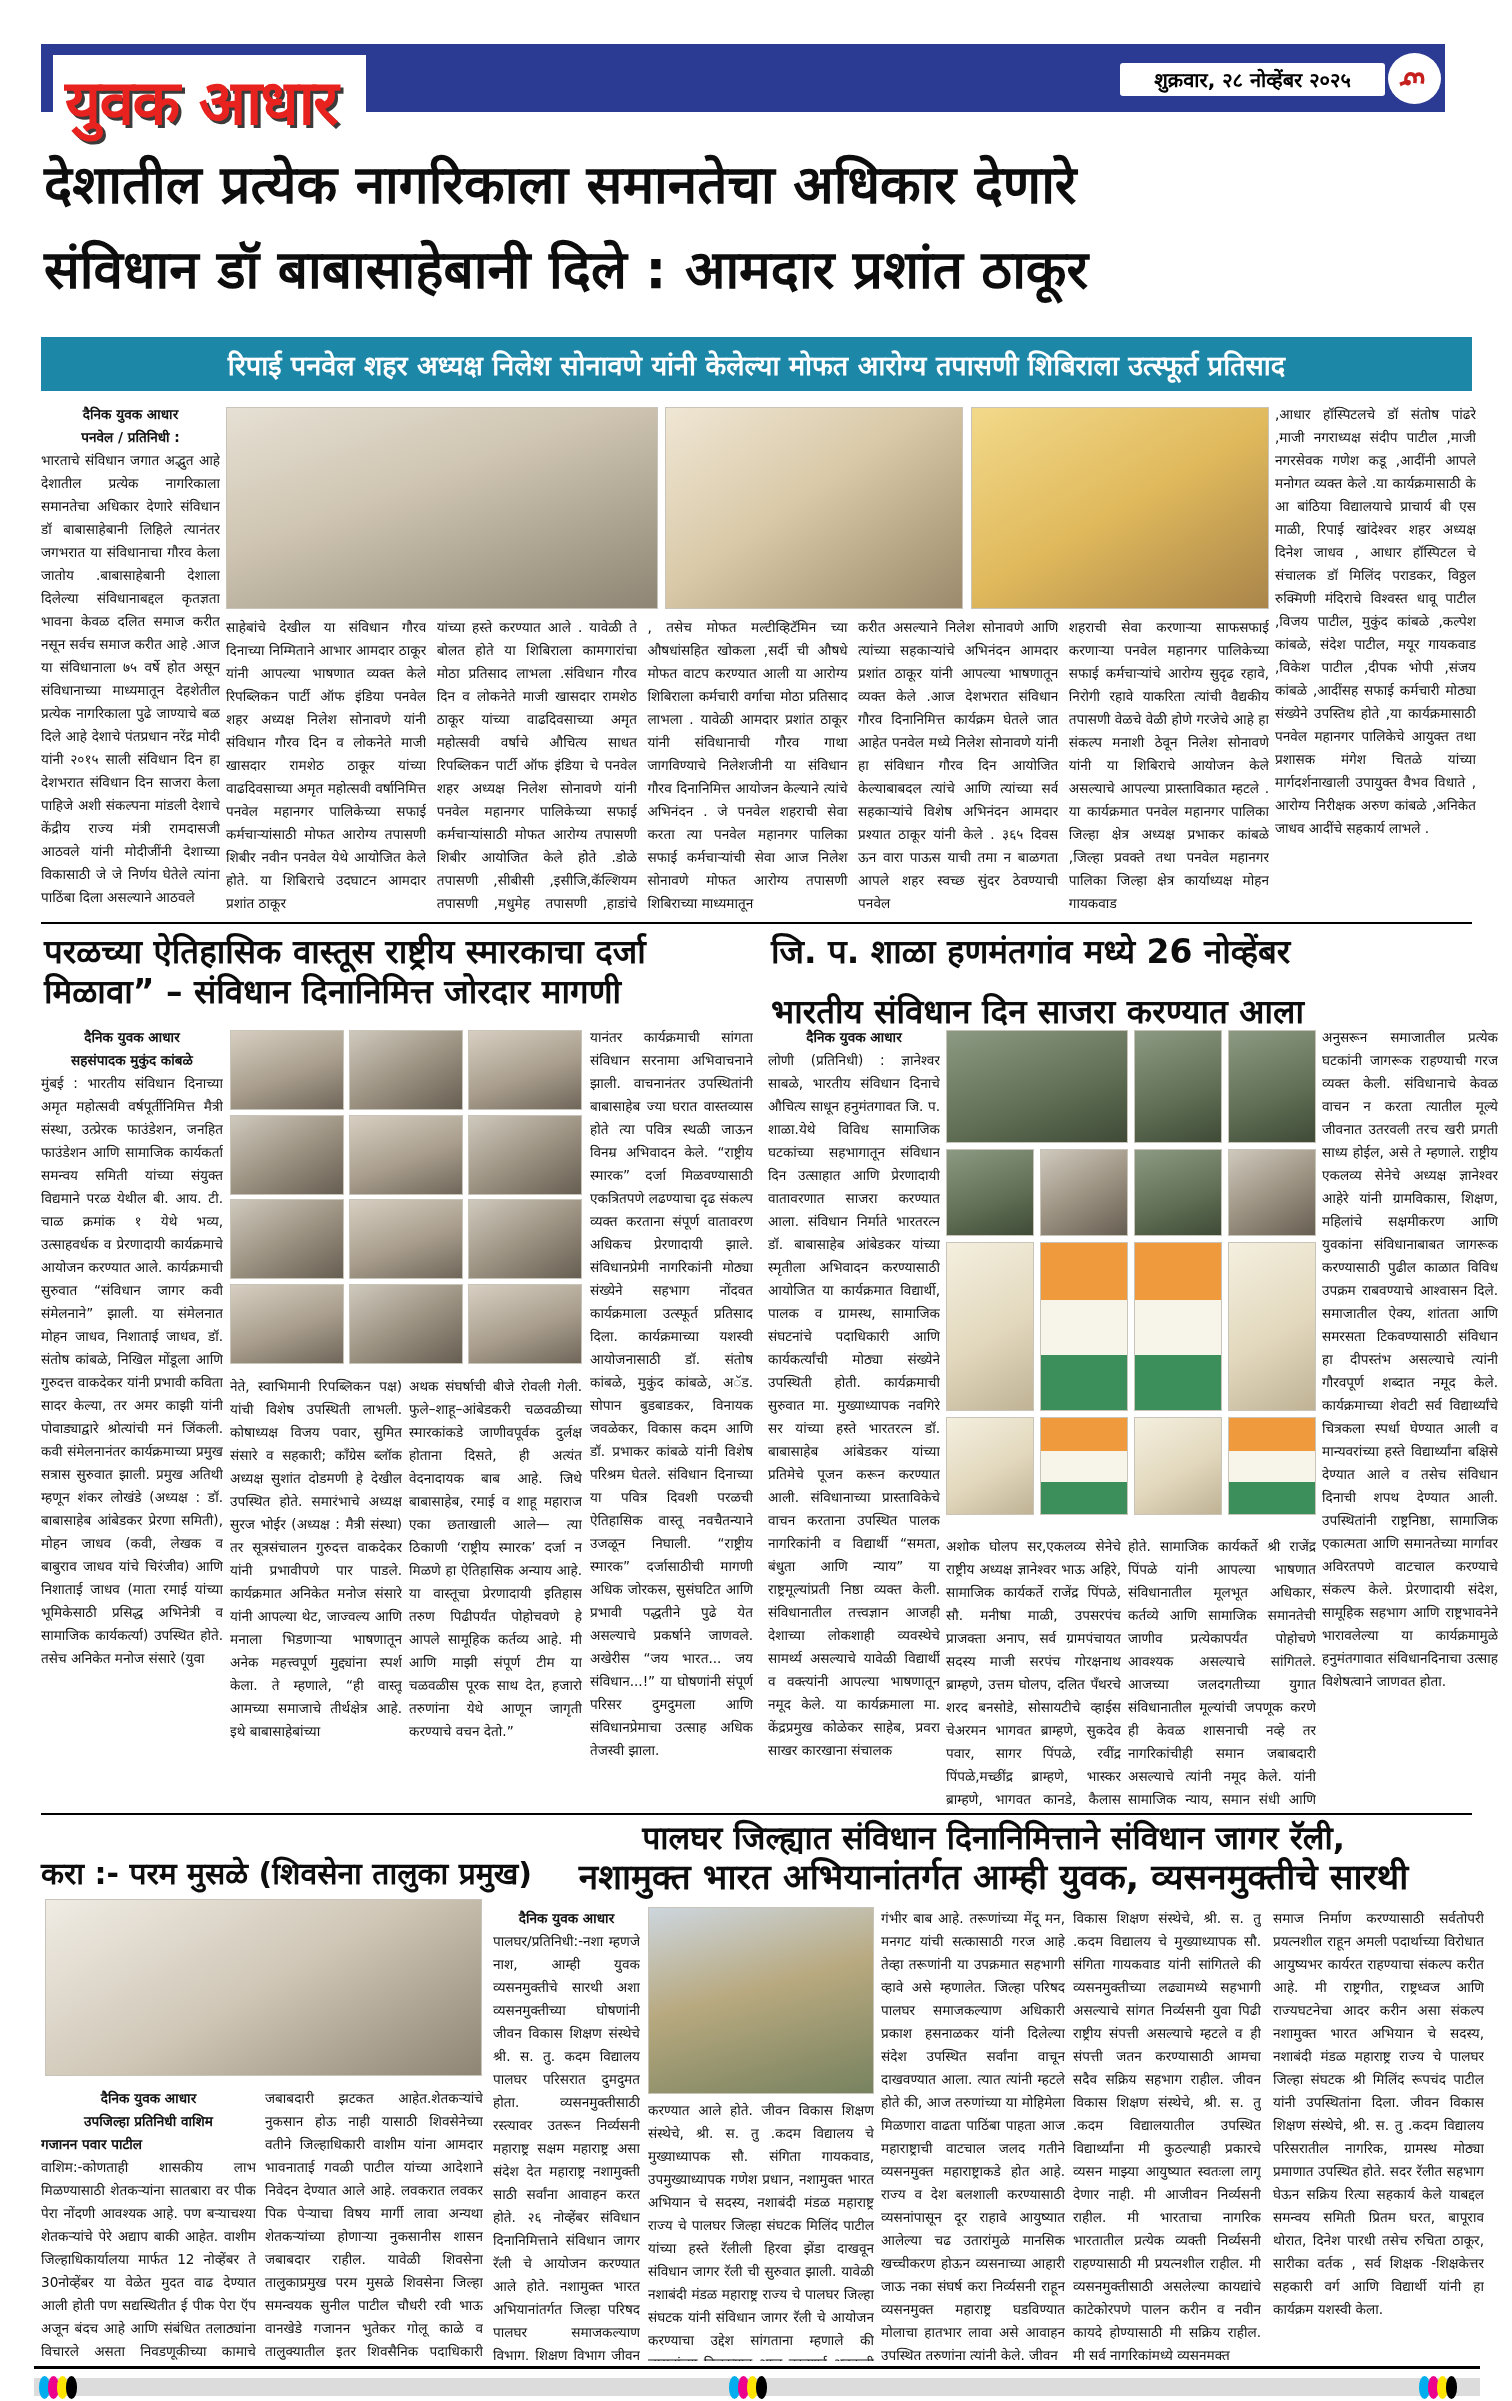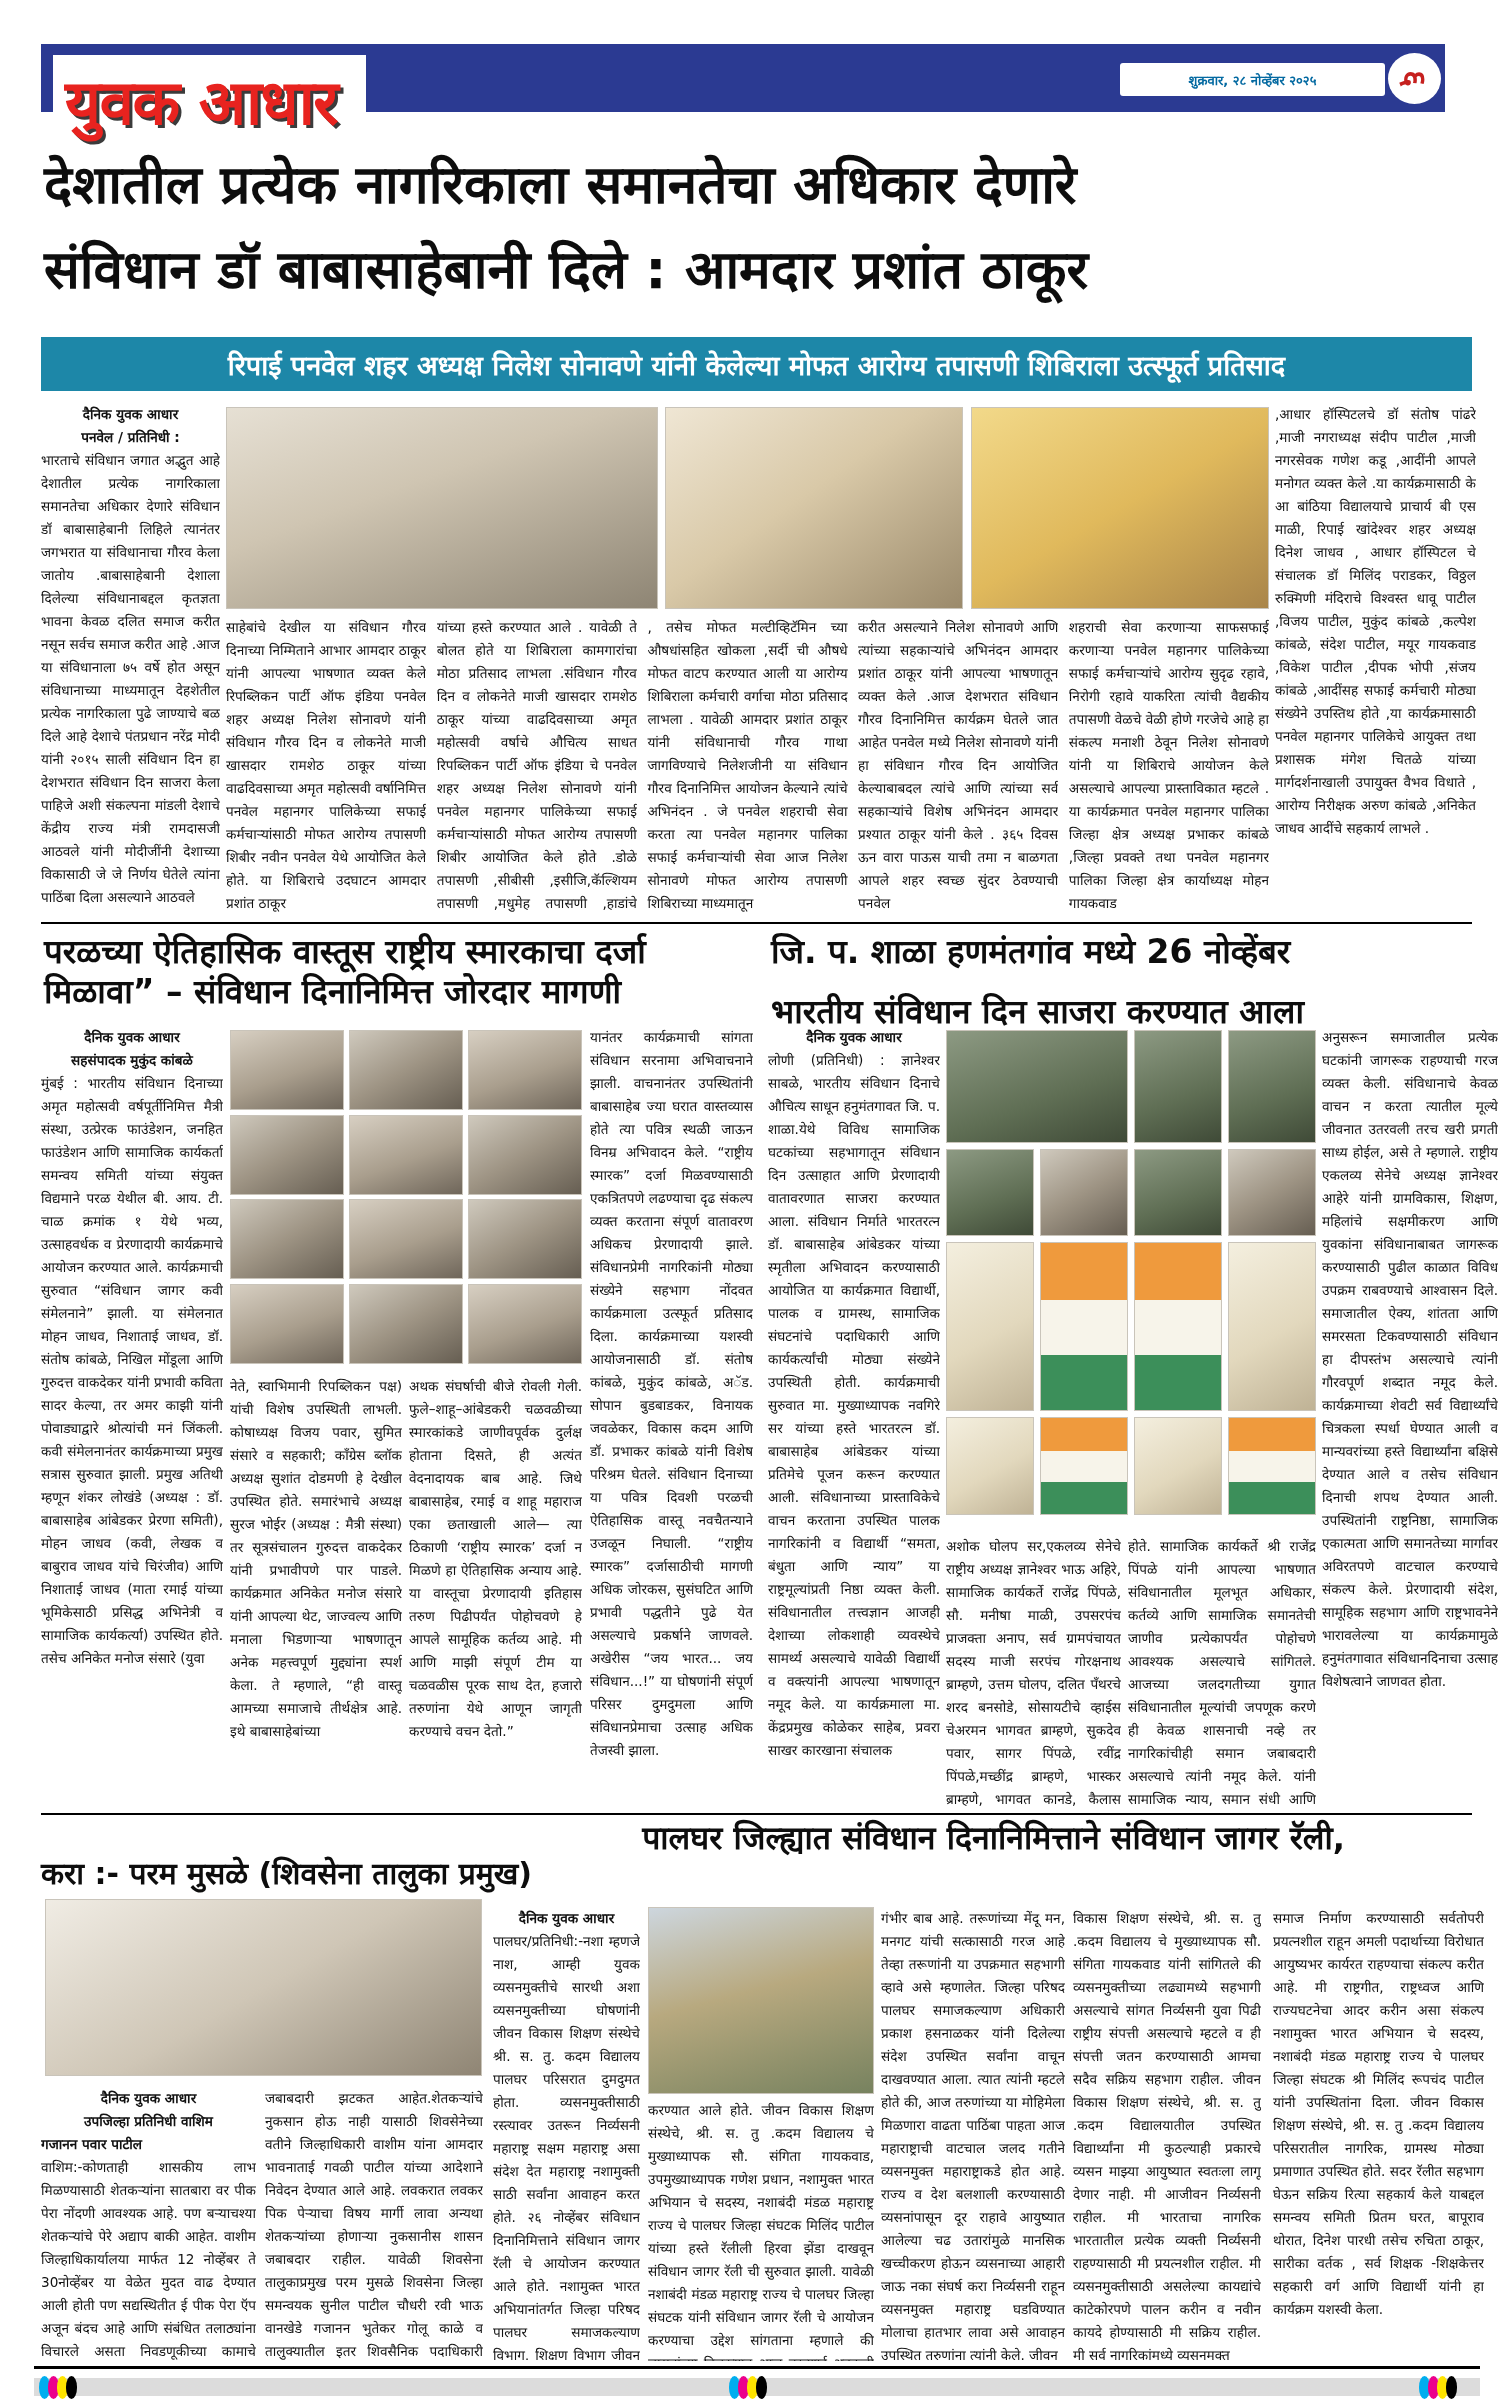--- a/index.html
+++ b/index.html
@@ -5,21 +5,21 @@
   html,body{margin:0;padding:0;background:#f2f2f2;}
   #page{position:relative;width:1512px;height:2401px;background:#ffffff;overflow:hidden;
         font-family:"DejaVu Sans",sans-serif;color:#151515;}
   .abs{position:absolute;}
   
   .blue-bar{background:#2b3a92;}
   .logo-box{background:#ffffff;display:flex;align-items:center;padding-left:12px;margin-top:8px;}
   .logo-text{font-size:62px;font-weight:bold;color:#e8231f;letter-spacing:-1.5px;
              text-shadow:3px 3px 0 #3b3b3b;white-space:nowrap;line-height:1;}
   .date-box{background:#ffffff;border-radius:3px;display:flex;align-items:center;justify-content:center;
-            font-size:13px;font-weight:bold;color:#0369a1;}
+            font-size:20px;font-weight:bold;color:#000000;}
   .page-circle{background:#ffffff;border-radius:50%;display:flex;align-items:center;justify-content:center;}
   .page-num{color:#c6201e;font-size:33px;font-weight:bold;transform:rotate(90deg);line-height:1;}
   
   .main-head{font-weight:800;font-size:53px;line-height:1.05;color:#0d0d0d;white-space:nowrap;}
   .sec-head{font-weight:800;font-size:33px;line-height:1.1;color:#0d0d0d;white-space:nowrap;}
   .strip{background:#1d87a8;color:#ffffff;display:flex;align-items:center;justify-content:center;
          font-size:27px;font-weight:bold;white-space:nowrap;}
   
   .col{position:absolute;text-align:justify;font-size:13.6px;line-height:23px;overflow:hidden;color:#121212;}
   .byline{text-align:center;font-weight:bold;}
@@ -158,20 +158,21 @@
 
   <div class="col" style="left:41px;top:2087px;width:215px;height:273px;">
     <div class="byline">दैनिक युवक आधार</div>
     <div class="byline">उपजिल्हा प्रतिनिधी वाशिम</div>
     <div style="font-weight:bold;">गजानन पवार पाटील</div>
     <span>वाशिम:-कोणताही शासकीय लाभ मिळण्यासाठी शेतकऱ्यांना सातबारा वर पीक पेरा नोंदणी आवश्यक आहे. पण बऱ्याचश्या शेतकऱ्यांचे पेरे अद्याप बाकी आहेत. वाशीम जिल्हाधिकार्यालया मार्फत 12 नोव्हेंबर ते 30नोव्हेंबर या वेळेत मुदत वाढ देण्यात आली होती पण सद्यस्थितीत ई पीक पेरा ऍप अजून बंदच आहे आणि संबंधित तलाठ्यांना विचारले असता निवडणूकीच्या कामाचे कारण सांगून</span>
   </div>
   <div class="col" style="left:265px;top:2087px;width:218px;height:273px;">जबाबदारी झटकत आहेत.शेतकऱ्यांचे नुकसान होऊ नाही यासाठी शिवसेनेच्या वतीने जिल्हाधिकारी वाशीम यांना आमदार भावनाताई गवळी पाटील यांच्या आदेशाने निवेदन देण्यात आले आहे. लवकरात लवकर पिक पेऱ्याचा विषय मार्गी लावा अन्यथा शेतकऱ्यांच्या होणाऱ्या नुकसानीस शासन जबाबदार राहील. यावेळी शिवसेना तालुकाप्रमुख परम मुसळे शिवसेना जिल्हा समन्वयक सुनील पाटील चौधरी रवी भाऊ वानखेडे गजानन भुतेकर गोलू काळे व तालुक्यातील इतर शिवसैनिक पदाधिकारी उपस्थित होते.</div>
 
   <div class="abs sec-head" style="left:489px;top:1821px;width:1009px;font-size:32px;text-align:center;">पालघर जिल्ह्यात संविधान दिनानिमित्ताने संविधान जागर  रॅली,</div>
+  <div class="abs sec-head" style="left:489px;top:1858px;width:1009px;font-size:35px;text-align:center;">नशामुक्त भारत अभियानांतर्गत आम्ही युवक, व्यसनमुक्तीचे सारथी</div>
 
   <div class="col" style="left:493px;top:1907px;width:147px;height:453px;">
     <div class="byline">दैनिक युवक आधार</div>
     <span>पालघर/प्रतिनिधी:-नशा म्हणजे नाश,  आम्ही युवक व्यसनमुक्तीचे सारथी अशा  व्यसनमुक्तीच्या घोषणांनी जीवन विकास शिक्षण संस्थेचे श्री. स. तु. कदम विद्यालय पालघर परिसरात दुमदुमत होता. व्यसनमुक्तीसाठी रस्त्यावर उतरून निर्व्यसनी महाराष्ट्र सक्षम महाराष्ट्र असा संदेश देत महाराष्ट्र नशामुक्ती साठी सर्वांना आवाहन करत होते.       २६ नोव्हेंबर संविधान दिनानिमित्ताने संविधान जागर रॅली चे आयोजन करण्यात आले होते. नशामुक्त भारत अभियानांतर्गत जिल्हा परिषद पालघर समाजकल्याण विभाग, शिक्षण विभाग जीवन विकास शिक्षण संस्थेचे, श्री. स. तु .कदम विद्यालय पालघर आणि नशाबंदी मंडळ महाराष्ट्र राज्य यांच्या संयुक्त विद्यमाने संविधान जागर रॅली चे आयोजन</span>
   </div>
 
   <div class="abs" style="left:648px;top:1907px;width:226px;height:453px;">
     <div class="photo ph-rally" style="width:226px;height:187px;"></div>
     <div class="col" style="position:static;width:226px;height:262px;margin-top:4.5px;">करण्यात आले होते.  जीवन विकास शिक्षण संस्थेचे, श्री. स. तु .कदम विद्यालय चे मुख्याध्यापक सौ. संगिता गायकवाड, उपमुख्याध्यापक गणेश प्रधान, नशामुक्त भारत अभियान चे सदस्य, नशाबंदी मंडळ महाराष्ट्र राज्य चे पालघर जिल्हा संघटक  मिलिंद पाटील यांच्या हस्ते रॅलीली हिरवा झेंडा दाखवून   संविधान जागर रॅली ची सुरुवात झाली. यावेळी नशाबंदी मंडळ महाराष्ट्र राज्य चे पालघर जिल्हा संघटक यांनी संविधान जागर रॅली चे आयोजन करण्याचा उद्देश सांगताना म्हणाले की व्यसनांच्या विळख्यात आज तरूणाई अडकली आहे. ही</div>
   </div>

